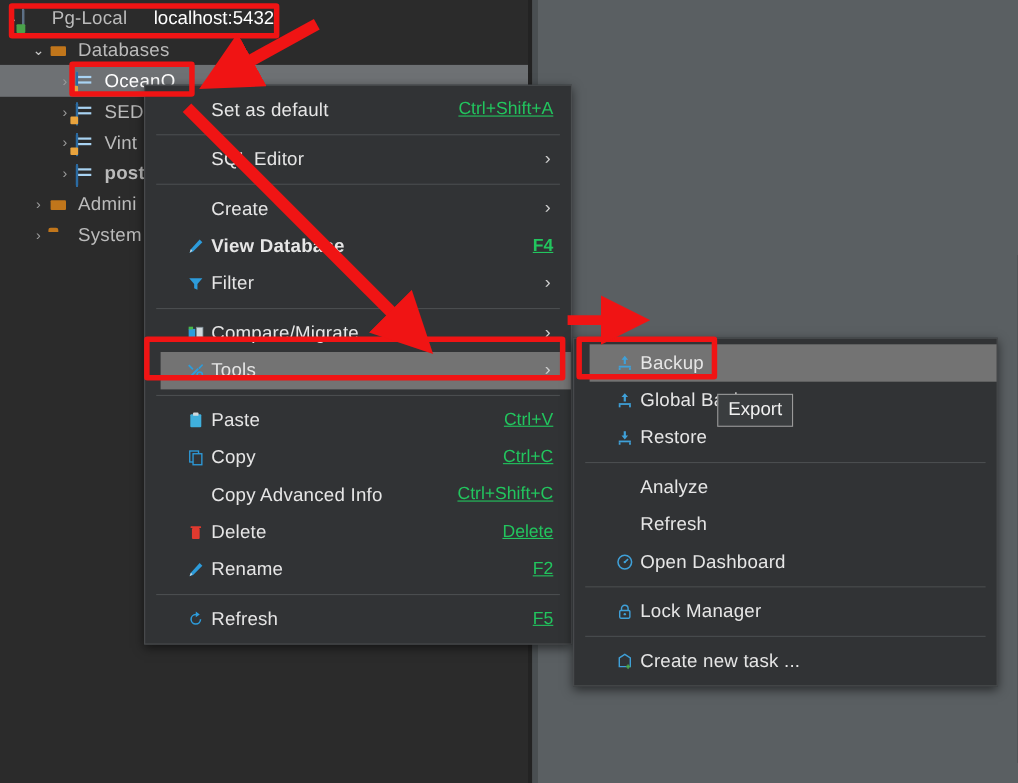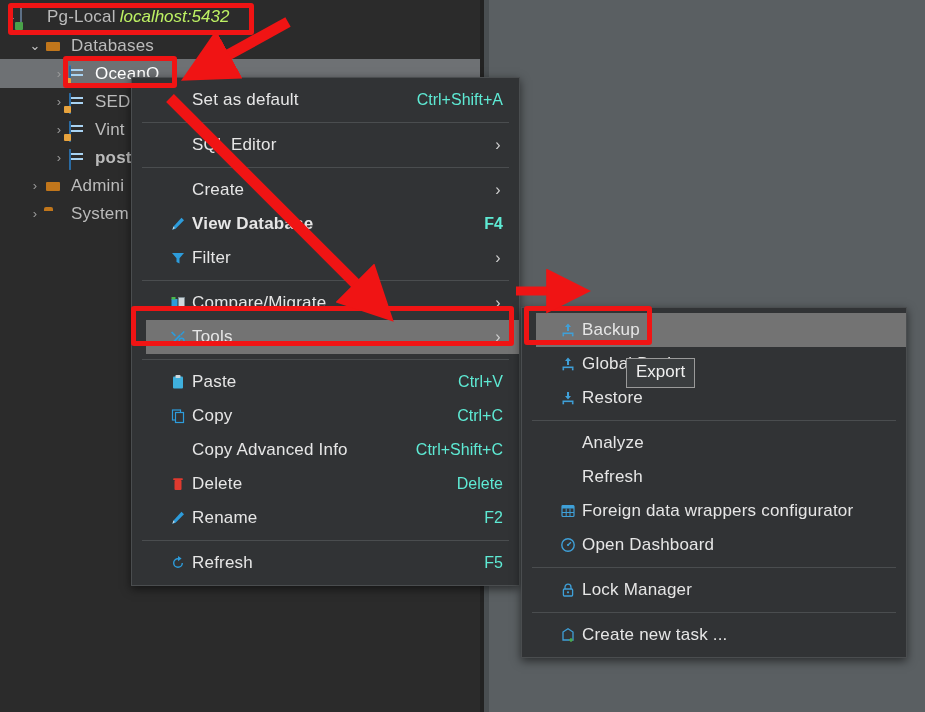--- a/index.html
+++ b/index.html
@@ -59,21 +59,21 @@
   }
   .chevron.open { color: #c8c8c8; }
   .node-icon {
     display: inline-block;
     width: 20px; height: 18px;
     margin-right: 7px;
     flex: 0 0 20px;
     position: relative;
   }
   .node-label { letter-spacing: 0.2px; }
-  .node-sub { font-style: italic; color: #bef264; margin-left: 4px; }
+  .node-sub { color: #ffffff; margin-left: 24px; }
   .node-label.bold { font-weight: bold; }
 
   
   .ico-server {
     width: 19px; height: 17px;
     background: #8fa4b8;
     border: 1px solid #5d7086;
     border-radius: 2px;
     position: relative;
     top: 1px;
@@ -177,38 +177,38 @@
     width: 28px;
     flex: 0 0 28px;
     margin-left: 18px;
     display: flex;
     align-items: center;
     justify-content: center;
     height: 100%;
   }
   .mi-label { flex: 1 1 auto; letter-spacing: .2px; }
   .mi-label.bold { font-weight: bold; }
-  .mi-accel { color: #5eead4; font-size: 16px; margin-left: 20px; }
+  .mi-accel { color: #22c55e; font-size: 16px; margin-left: 20px; text-decoration: underline; }
   .mi-arrow {
     color: #cfcfcf; font-size: 16px; margin-left: 16px;
     width: 10px; text-align: center;
   }
   .sep {
     height: 1px;
     background: #4a4d4f;
     margin: 5px 10px;
   }
 
   
   .svgi { display:block; }
 
   
   .tooltip {
     position: absolute;
-    left: 626px; top: 358px;
+    left: 652px; top: 358px;
     background: #3a3d3f;
     border: 1px solid #9a9a9a;
     color: #f0f0f0;
     font-size: 17px;
     padding: 3px 9px 5px;
     z-index: 40;
     white-space: nowrap;
   }
 
   
@@ -466,32 +466,20 @@
     <div class="mi">
       <span class="mi-icon"></span>
       <span class="mi-label">Analyze</span>
     </div>
 
     <div class="mi">
       <span class="mi-icon"></span>
       <span class="mi-label">Refresh</span>
     </div>
 
-    <div class="mi">
-      <span class="mi-icon">
-        <svg class="svgi" width="16" height="16" viewBox="0 0 16 16">
-          <rect x="2" y="2.5" width="12" height="11" fill="none" stroke="#3fa0d8" stroke-width="1.2" rx="1"></rect>
-          <rect x="2" y="2.5" width="12" height="3" fill="#3fa0d8"></rect>
-          <line x1="6.2" y1="5.5" x2="6.2" y2="13.5" stroke="#3fa0d8" stroke-width="1"></line>
-          <line x1="10" y1="5.5" x2="10" y2="13.5" stroke="#3fa0d8" stroke-width="1"></line>
-          <line x1="2" y1="9.5" x2="14" y2="9.5" stroke="#3fa0d8" stroke-width="1"></line>
-        </svg>
-      </span>
-      <span class="mi-label">Foreign data wrappers configurator</span>
-    </div>
 
     <div class="mi">
       <span class="mi-icon">
         <svg class="svgi" width="16" height="16" viewBox="0 0 16 16">
           <circle cx="8" cy="8" r="6.2" fill="none" stroke="#3fa0d8" stroke-width="1.4"></circle>
           <line x1="8" y1="8" x2="11" y2="5.3" stroke="#3fa0d8" stroke-width="1.4"></line>
           <circle cx="8" cy="8" r="1.1" fill="#3fa0d8"></circle>
         </svg>
       </span>
       <span class="mi-label">Open Dashboard</span>

